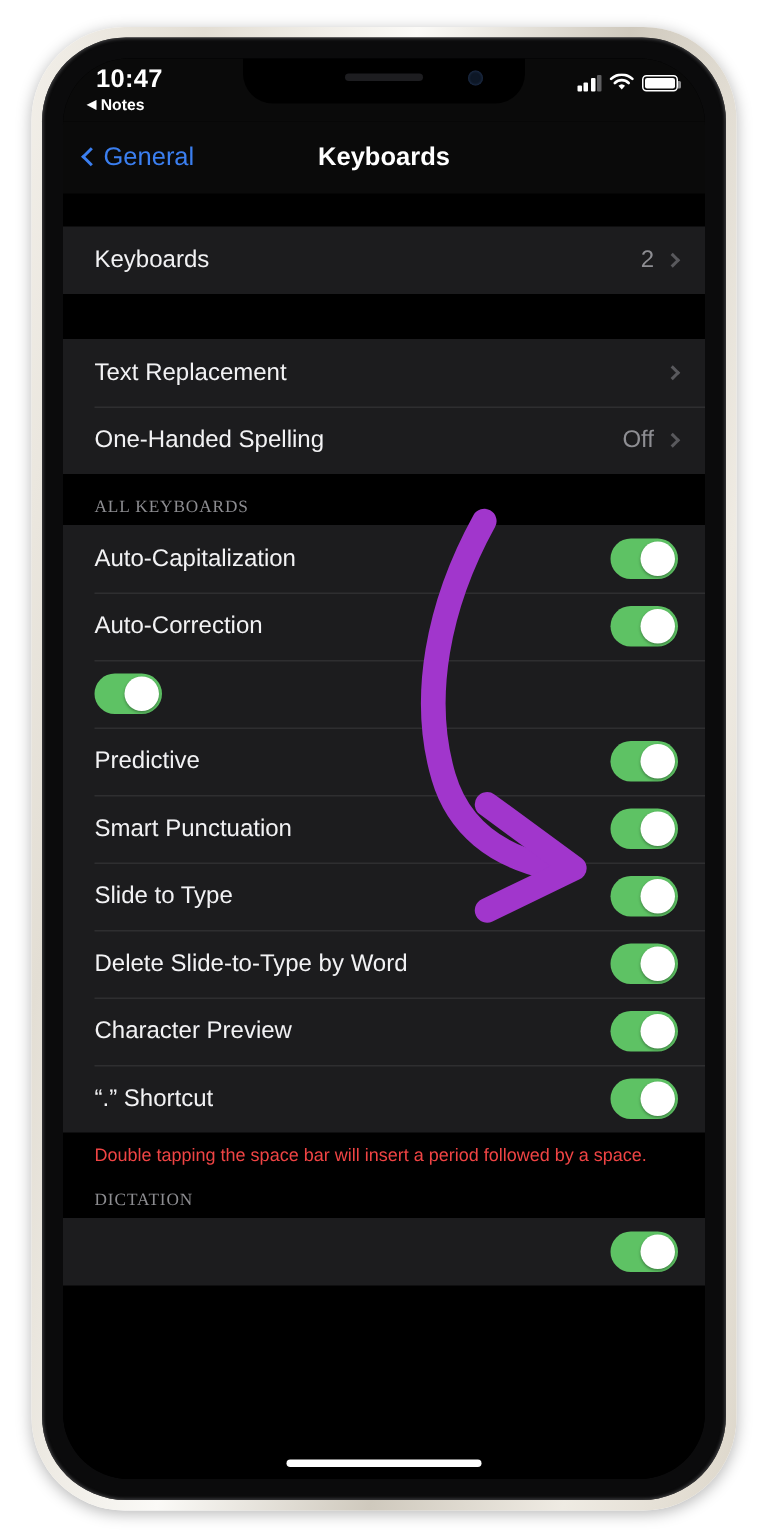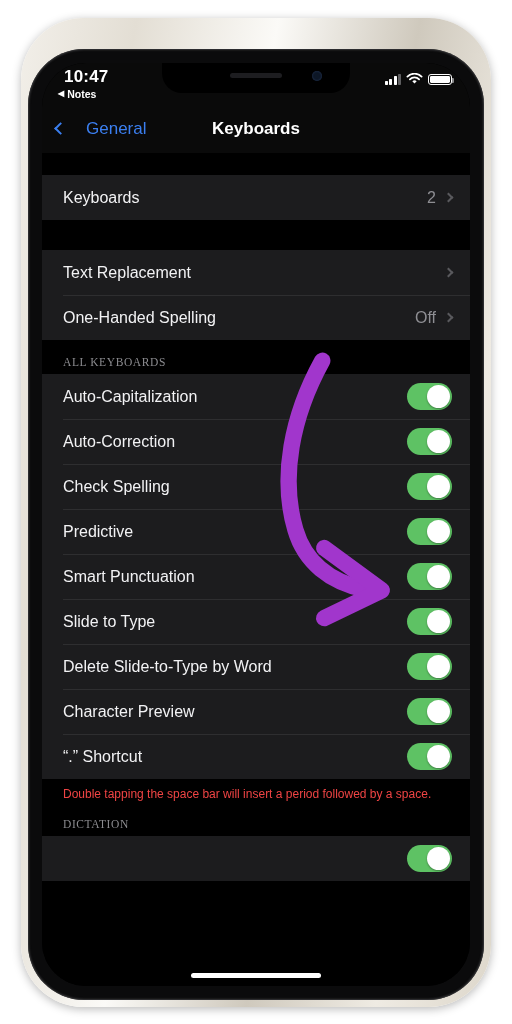--- a/index.html
+++ b/index.html
@@ -16,21 +16,20 @@
     width:470px; height:989px;
     border-radius:62px;
     background:linear-gradient(100deg,#f2efe9 0%,#e3ded4 18%,#fbfaf7 40%,#cfc9bd 62%,#efebe3 82%,#ddd7cb 100%);
     box-shadow:0 2px 10px rgba(0,0,0,.28);
   }
   #phone-bezel{
     position:absolute; left:7px; top:7px; right:7px; bottom:7px;
     border-radius:56px;
     background:#0b0b0c;
     box-shadow:inset 0 0 2px 1px #3a3a3c;
-    margin-top:24px;
   }
   #phone-screen{
     position:absolute; left:14px; top:14px; right:14px; bottom:14px;
     border-radius:44px;
     background:#000000;
     overflow:hidden;
   }
   
   .side-btn{ position:absolute; background:linear-gradient(180deg,#efeae1,#c9c3b7); border-radius:2px; }
   #btn-mute{ left:19px; top:172px; width:4px; height:26px; }
@@ -84,21 +83,21 @@
   #battery-icon .fill{ position:absolute; left:1px; top:1px; bottom:1px; right:1px; background:#fff; border-radius:1.4px; }
   #battery-icon .tip{ position:absolute; right:-3px; top:3.5px; width:2px; height:4.5px; background:#8a8a8c; border-radius:0 1px 1px 0; }
 
   
   #nav-bar{
     position:absolute; top:42px; left:0; right:0; height:48px; z-index:25;
     background:#0a0a0a;
   }
   #nav-back{
     position:absolute; left:14px; top:50%; transform:translateY(-50%);
-    display:flex; align-items:center; gap:21px;
+    display:flex; align-items:center; gap:4px;
     color:#3b7ff0; font-size:17px;
   }
   #nav-back .chev{
     width:9px; height:9px; border-left:2.6px solid #3b7ff0; border-bottom:2.6px solid #3b7ff0;
     transform:rotate(45deg); margin-bottom:1px;
   }
   #nav-title{
     position:absolute; left:0; right:0; top:50%; transform:translateY(-50%);
     text-align:center; color:#fff; font-size:17px; font-weight:bold;
   }
@@ -247,21 +246,20 @@
                 <span class="knob"></span>
               </span>
           </div>
           <div class="row">
             <span class="row-label">Auto-Correction</span>
             <span class="toggle">
                 <span class="knob"></span>
               </span>
           </div>
           <div class="row">
-            <span class="row-label">Check Spelling</span>
             <span class="toggle">
                 <span class="knob"></span>
               </span>
           </div>
           <div class="row">
             <span class="row-label">Predictive</span>
             <span class="toggle">
                 <span class="knob"></span>
               </span>
           </div>

